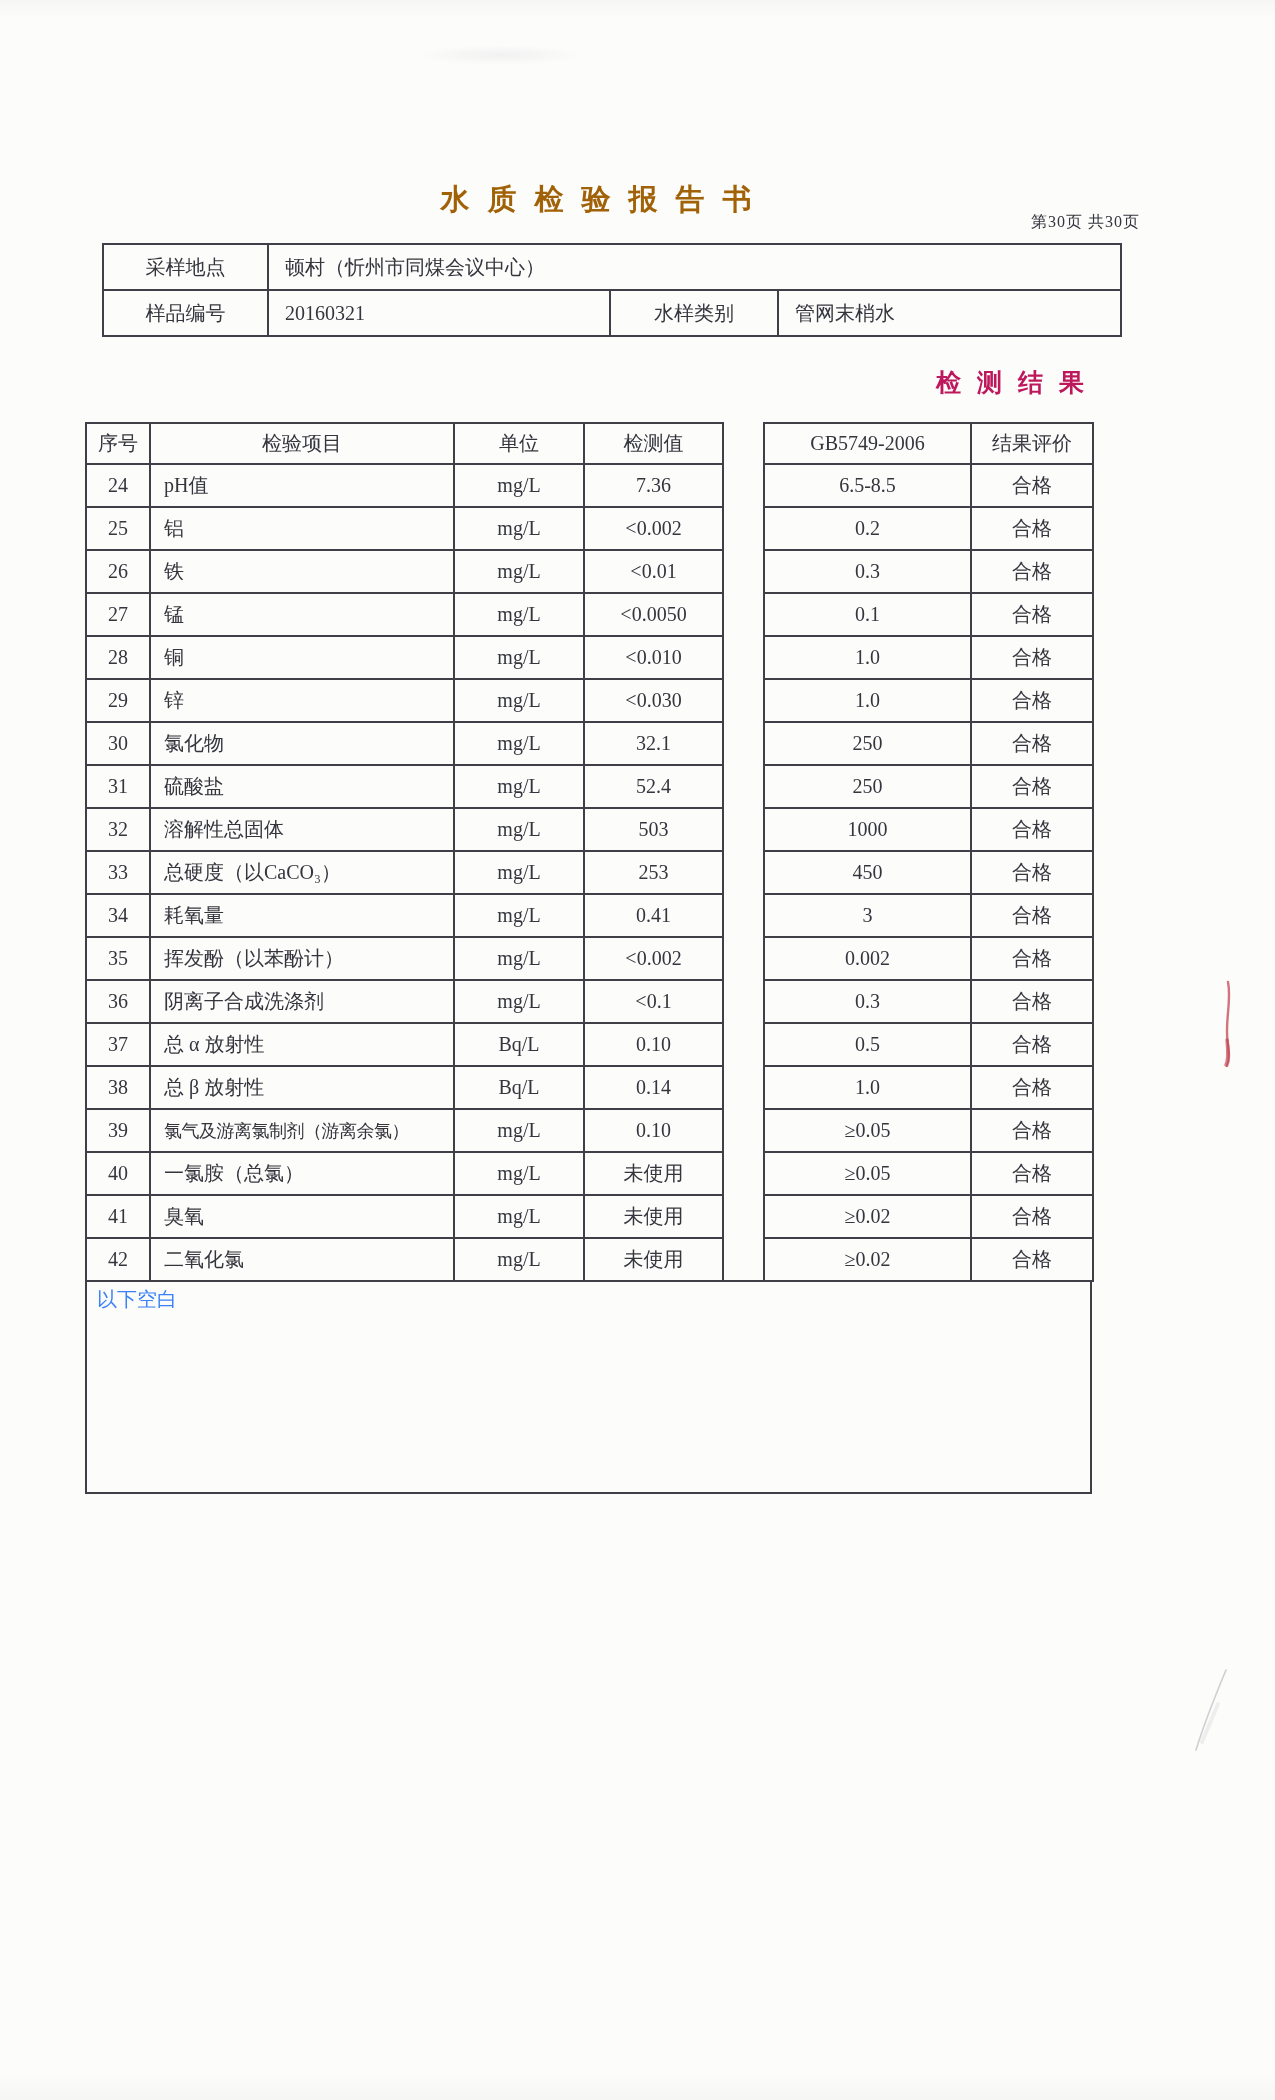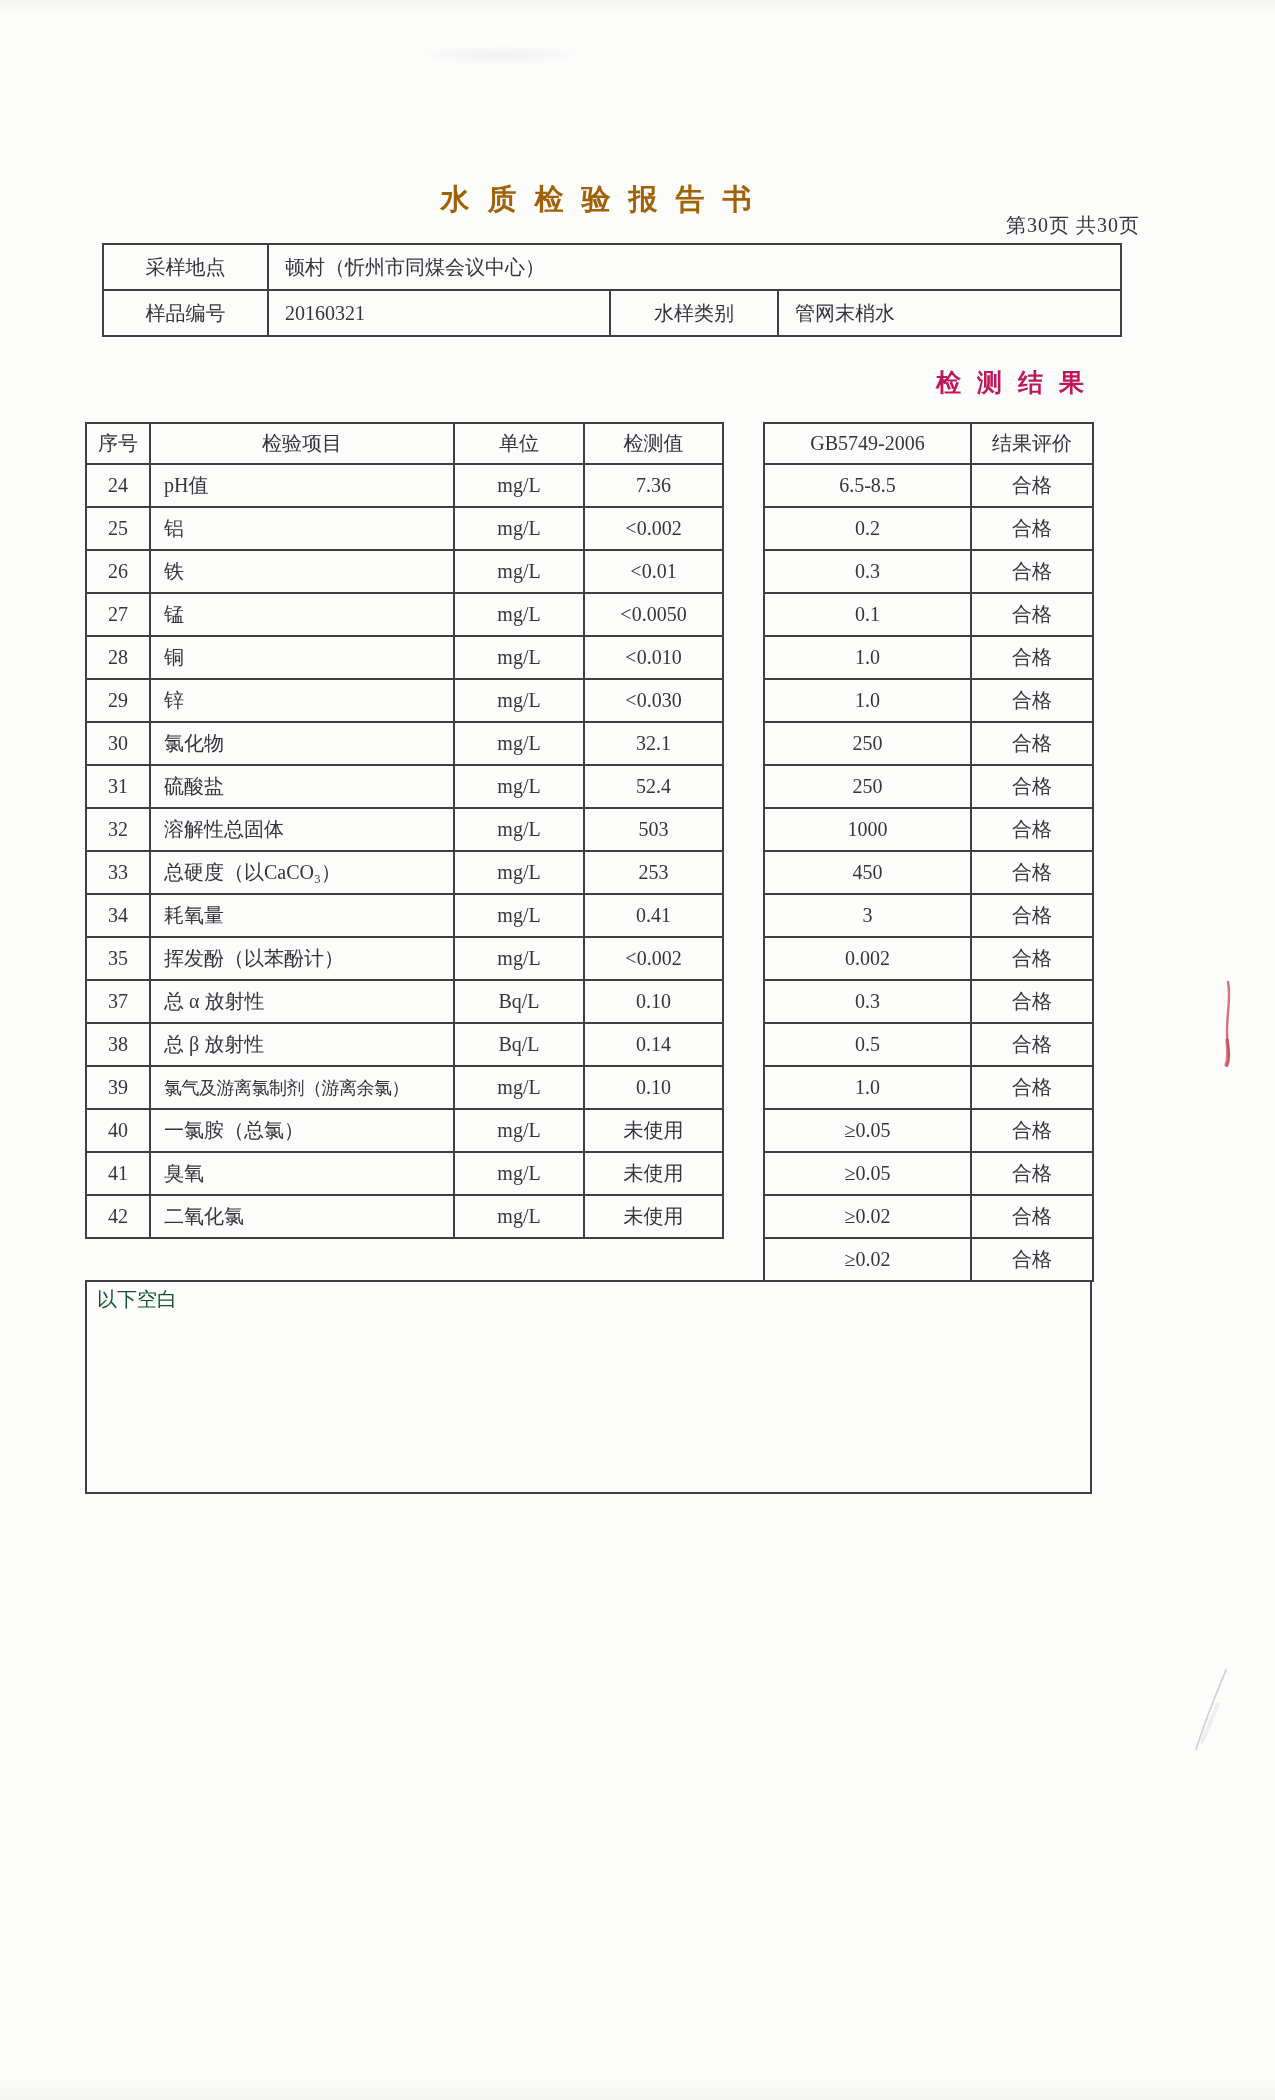--- a/index.html
+++ b/index.html
@@ -17,21 +17,21 @@
       linear-gradient(180deg, rgba(235,235,233,0.35) 0px, rgba(255,255,255,0) 18px),
       linear-gradient(0deg, rgba(230,230,228,0.3) 0px, rgba(255,255,255,0) 26px);
   }
   .doc-title{
     position:absolute;left:87px;top:180px;width:1018px;
     text-align:center;font-size:29px;font-weight:bold;
     letter-spacing:18px;text-indent:18px;color:#a16207;
   }
   .page-info{
     position:absolute;left:87px;top:212px;width:1053px;
-    text-align:right;font-size:20px;color:#33343c;letter-spacing:1px;
+    text-align:right;font-size:16px;color:#33343c;letter-spacing:1px;
   }
   table{border-collapse:collapse;table-layout:fixed;}
   td,th{
     border:2px solid #3e3f47;font-weight:normal;
     font-size:20px;color:#34353d;padding:0;
     overflow:hidden;white-space:nowrap;
   }
   .sample-table{position:absolute;left:102px;top:243px;width:1018px;}
   .sample-table td{height:44px;}
   .td-center{text-align:center;}
@@ -48,21 +48,21 @@
   .results tbody td{height:41px;}
   .results td.c-no{text-align:center;}
   .results td.c-item{text-align:left;padding-left:13px;}
   .results td.c-item.tight{font-size:18px;letter-spacing:-0.5px;margin-top:8px;}
   .results td.c-unit,.results td.c-val,
   .results td.c-std,.results td.c-res{text-align:center;}
   .blank-box{
     position:absolute;left:0;top:858px;width:1003px;height:210px;
     border:2px solid #3e3f47;background:transparent;
   }
-  .blank-note{font-size:20px;color:#14532d;padding:4px 0 0 10px;}
+  .blank-note{font-size:20px;color:#3b82f6;padding:4px 0 0 10px;}
   .mark{position:absolute;pointer-events:none;}
 </style>
 </head>
 <body>
 
 <div class="paper-shade"></div>
 
 <div class="doc-title">水质检验报告书</div>
 
 <div class="page-info">第30页 共30页</div>
@@ -173,20 +173,26 @@
           <td class="c-unit">mg/L</td>
           <td class="c-val">0.41</td>
         </tr>
         <tr>
           <td class="c-no">35</td>
           <td class="c-item">挥发酚（以苯酚计）</td>
           <td class="c-unit">mg/L</td>
           <td class="c-val">&lt;0.002</td>
         </tr>
         <tr>
+          <td class="c-no">36</td>
+          <td class="c-item">阴离子合成洗涤剂</td>
+          <td class="c-unit">mg/L</td>
+          <td class="c-val">&lt;0.1</td>
+        </tr>
+        <tr>
           <td class="c-no">37</td>
           <td class="c-item">总 α 放射性</td>
           <td class="c-unit">Bq/L</td>
           <td class="c-val">0.10</td>
         </tr>
         <tr>
           <td class="c-no">38</td>
           <td class="c-item">总 β 放射性</td>
           <td class="c-unit">Bq/L</td>
           <td class="c-val">0.14</td>

